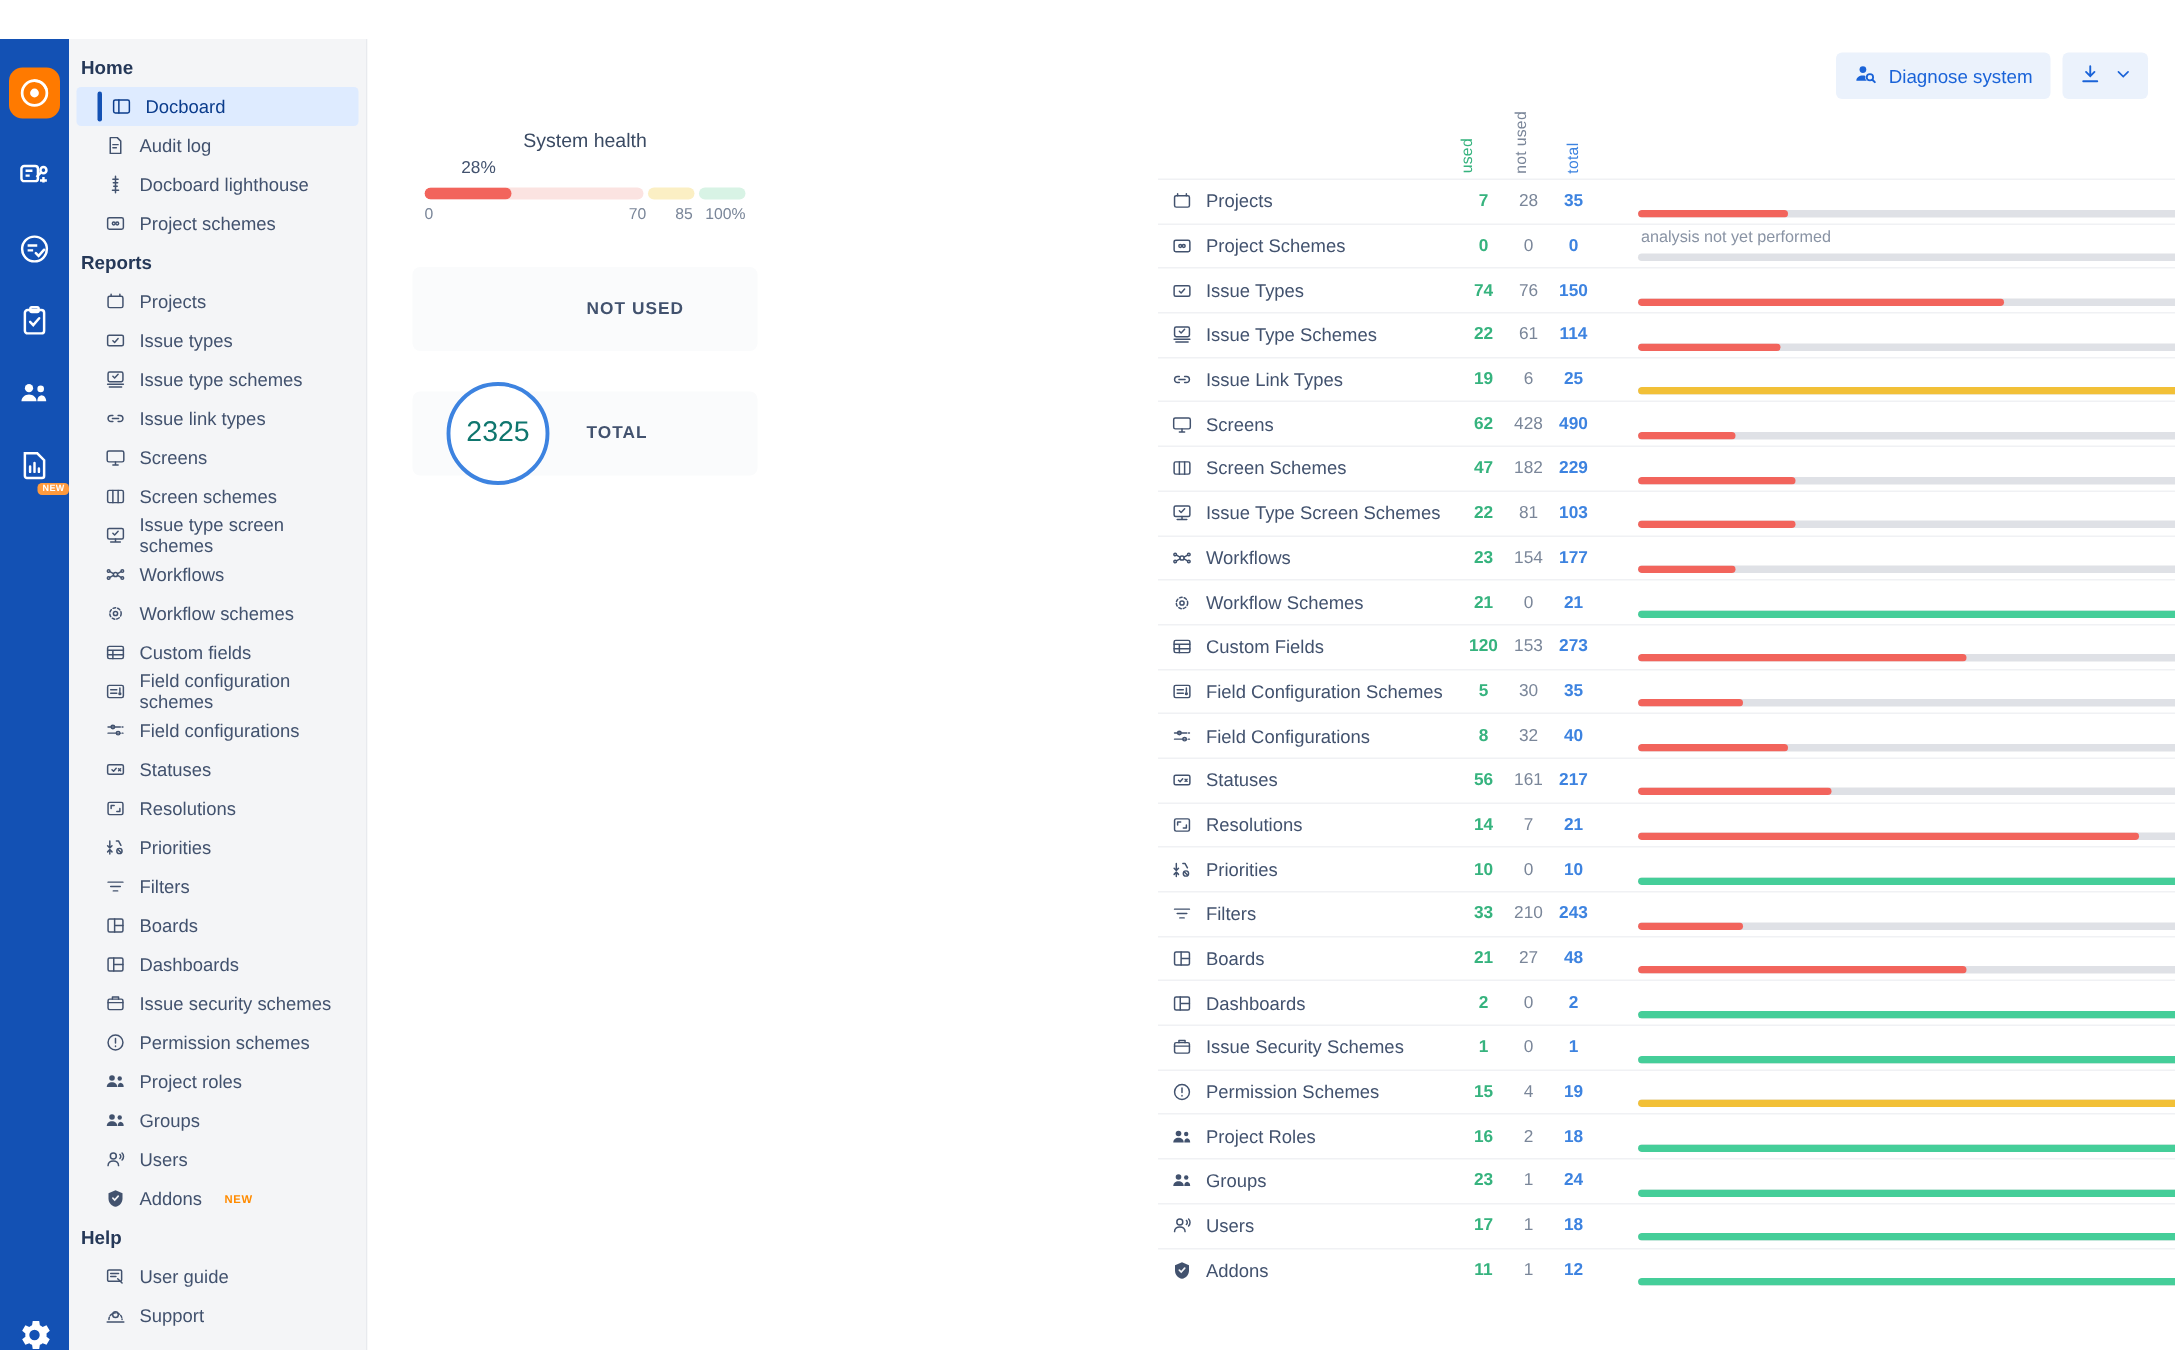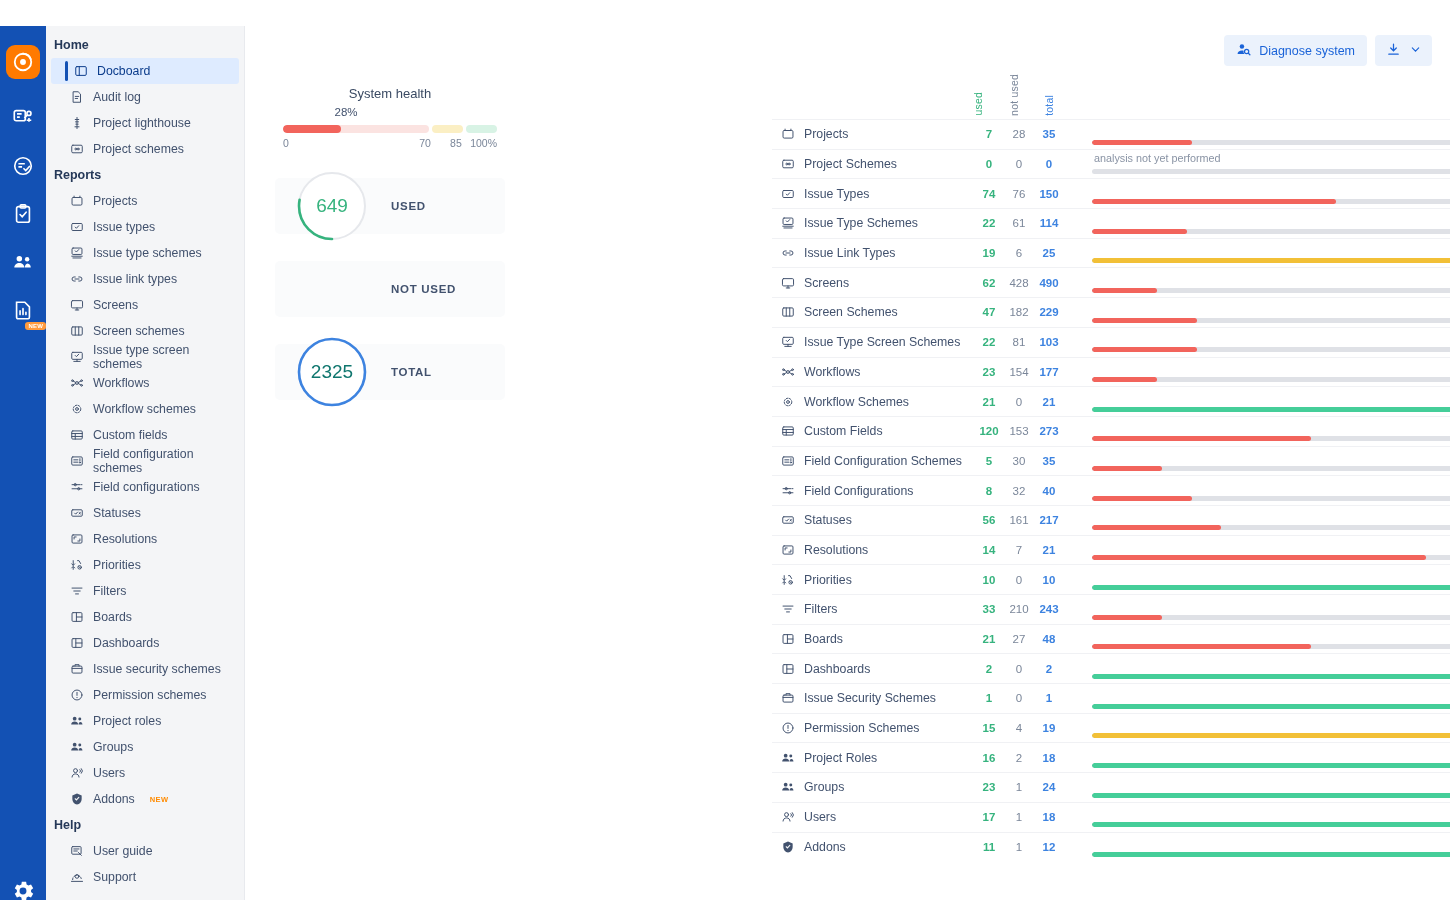--- a/index.html
+++ b/index.html
@@ -195,21 +195,21 @@
         </span>
         <span>Audit log</span>
       </div>
       <div class="side-item">
         <span class="si-ico">
           <svg width="14" height="14" viewBox="0 0 24 24" fill="none" stroke="currentColor" stroke-width="1.7" stroke-linecap="round" stroke-linejoin="round">
             <path d="M12 2.5v19M9 6h6M9.5 10h5M10 14h4"></path>
             <path d="M8.5 18.5h7"></path>
           </svg>
         </span>
-        <span>Project lighthouse</span>
+        <span>Docboard lighthouse</span>
       </div>
       <div class="side-item">
         <span class="si-ico">
           <svg width="14" height="14" viewBox="0 0 24 24" fill="none" stroke="currentColor" stroke-width="1.7" stroke-linecap="round" stroke-linejoin="round">
             <rect x="3" y="5.5" width="18" height="13" rx="2"></rect>
             <circle cx="10" cy="12" r="1.6"></circle>
             <circle cx="14" cy="12" r="1.6"></circle>
           </svg>
         </span>
         <span>Project schemes</span>
@@ -495,44 +495,37 @@
           <svg width="11" height="11" viewBox="0 0 24 24" fill="none" stroke="#1A63D8" stroke-width="2.4" stroke-linecap="round">
             <path d="M5 8.5 12 15.5 19 8.5"></path>
           </svg>
         </span>
       </button>
     </div>
 
     <div class="leftpanel">
       <div class="health-title">System health</div>
       <div class="gauge-wrap">
-        <div class="gauge-value" id="gauge-value" style="left: 71px;">28%</div>
+        <div class="gauge-value" id="gauge-value" style="left: 44px;">28%</div>
         <div class="gauge-track">
           <div class="seg seg-a">
             <div class="fill" id="gauge-fill" style="width: 40%;"></div>
           </div>
           <div class="seg seg-b"></div>
           <div class="seg seg-c"></div>
         </div>
         <div class="gauge-ticks" id="gauge-ticks">
             <span style="left: 0px;">0</span>
             <span style="left: 136.2px;">70</span>
             <span style="left: 167.1px;">85</span>
             <span style="right: 0px;">100%</span>
           </div>
       </div>
       <div id="stat-cards">
           <div class="stat-card">
-            <div class="donut"><svg width="74" height="74" viewBox="0 0 74 74">
-                <circle cx="37" cy="37" r="33" fill="#fff" stroke="#E6E8EC" stroke-width="2"></circle>
-                <circle cx="37" cy="37" r="33" fill="none" stroke="#36B37E" stroke-width="2.6" stroke-linecap="round" stroke-dasharray="58.05663223833938 207.34511513692635" transform="rotate(90 37 37)"></circle>
-              </svg><div class="donut-num" style="color:#36B37E">649</div></div>
-            <div class="stat-label">USED</div>
-          </div>
-          <div class="stat-card">
             <div class="stat-label">NOT USED</div>
           </div>
           <div class="stat-card">
             <div class="donut"><svg width="74" height="74" viewBox="0 0 74 74">
                 <circle cx="37" cy="37" r="33" fill="#fff" stroke="#E6E8EC" stroke-width="2"></circle>
                 <circle cx="37" cy="37" r="33" fill="none" stroke="#3D83E0" stroke-width="2.6" stroke-linecap="round" stroke-dasharray="207.34511513692635 207.34511513692635" transform="rotate(90 37 37)"></circle>
               </svg><div class="donut-num" style="color:#0f766e">2325</div></div>
             <div class="stat-label">TOTAL</div>
           </div>
         </div>

